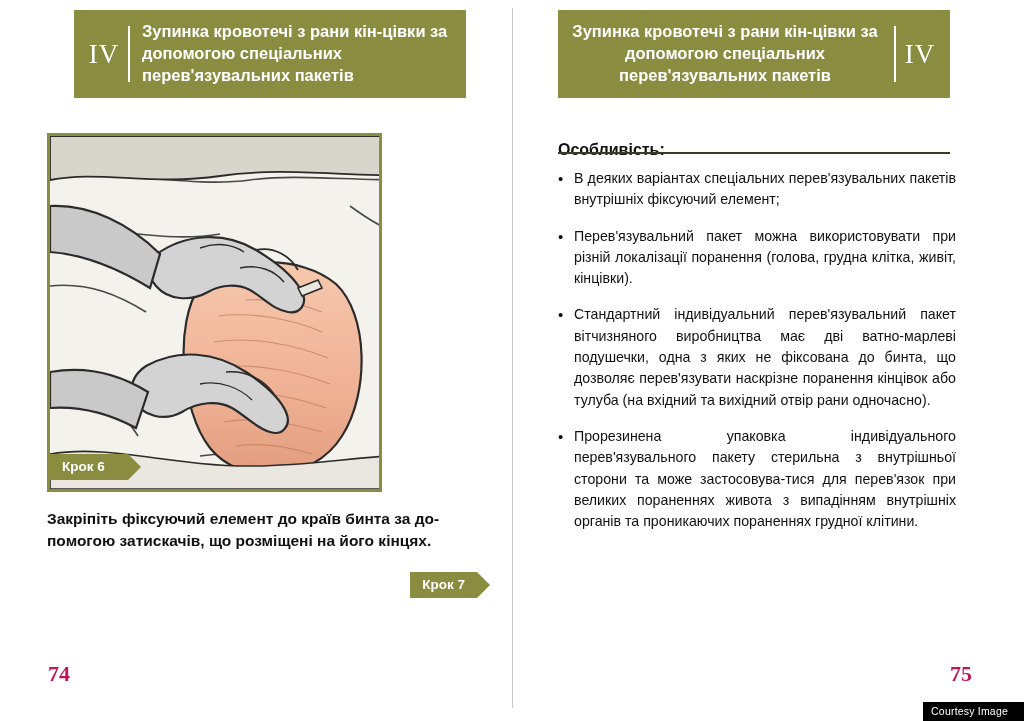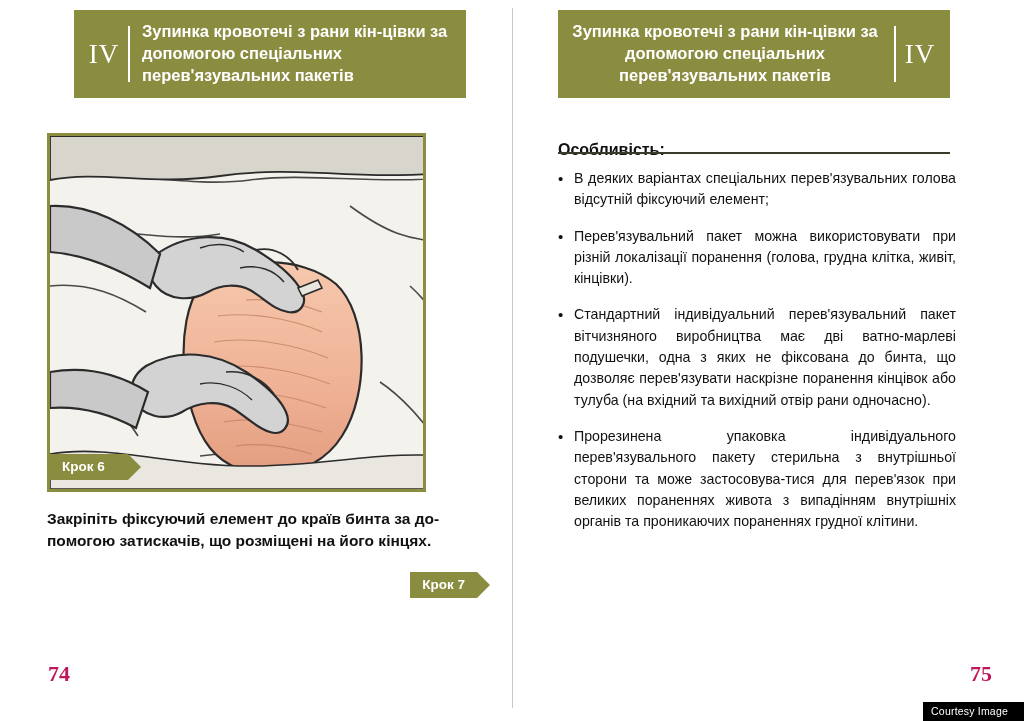--- a/index.html
+++ b/index.html
@@ -89,21 +89,21 @@
     line-height: 1.33;
     flex: 1 1 auto;
   }
   .header-right .header-title { text-align: center; }
 
   
   .figure {
     position: absolute;
     left: 47px;
     top: 133px;
-    width: 379px;
+    width: 335px;
     height: 359px;
     border: 3px solid #8a8c3f;
     box-sizing: border-box;
     overflow: hidden;
     background: #f2f0ea;
   }
   .figure svg { display: block; }
 
   .step-badge {
     position: absolute;
@@ -166,21 +166,21 @@
 
   .folio {
     position: absolute;
     bottom: 34px;
     font-family: "Liberation Serif", serif;
     font-size: 22px;
     font-weight: bold;
     color: #be185d;
   }
   .folio-left { left: 48px; }
-  .folio-right { right: 32px; margin-left: 39px; }
+  .folio-right { right: 52px; margin-left: 39px; }
 
   
   .subhead {
     position: absolute;
     left: 46px;
     top: 141px;
     font-size: 16px;
     font-weight: bold;
     color: #111111;
   }
@@ -319,21 +319,21 @@
       <div class="vrule vrule-r"></div>
       <div class="roman">IV</div>
     </div>
 
     <div class="subhead">Особливість:</div>
     <div class="rule"></div>
 
     <div class="bullets">
       <div class="bullet">
         <div class="dot">•</div>
-        <div class="btext">В деяких варіантах спеціальних перев'язувальних голова відсутній фіксуючий елемент;</div>
+        <div class="btext">В деяких варіантах спеціальних перев'язувальних пакетів внутрішніх фіксуючий елемент;</div>
       </div>
       <div class="bullet">
         <div class="dot">•</div>
         <div class="btext">Перев'язувальний пакет можна використовувати при різній локалізації поранення (голова, грудна клітка, живіт, кінцівки).</div>
       </div>
       <div class="bullet">
         <div class="dot">•</div>
         <div class="btext">Стандартний індивідуальний перев'язувальний пакет вітчизняного виробництва має дві ватно-марлеві подушечки, одна з яких не фіксована до бинта, що дозволяє перев'язувати наскрізне поранення кінцівок або тулуба (на вхідний та вихідний отвір рани одночасно).</div>
       </div>
       <div class="bullet">

